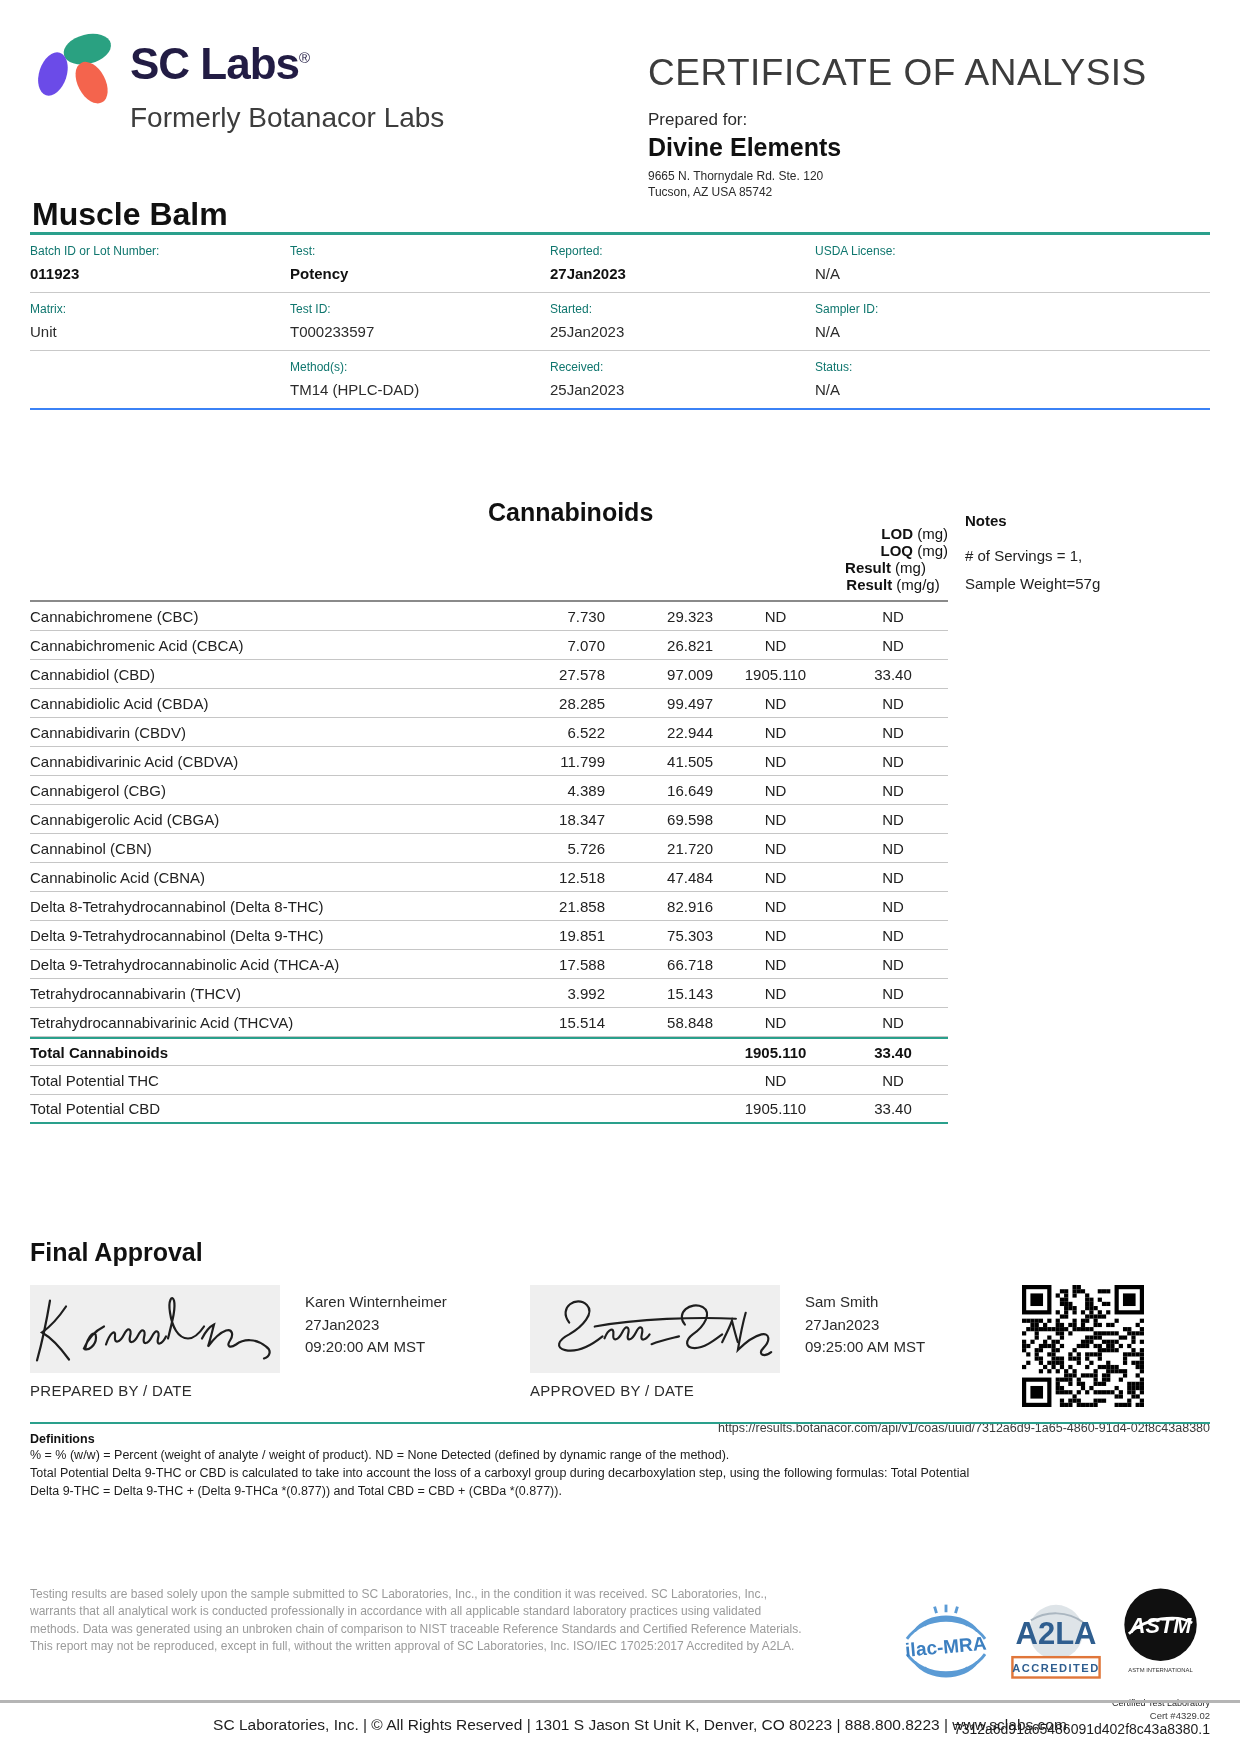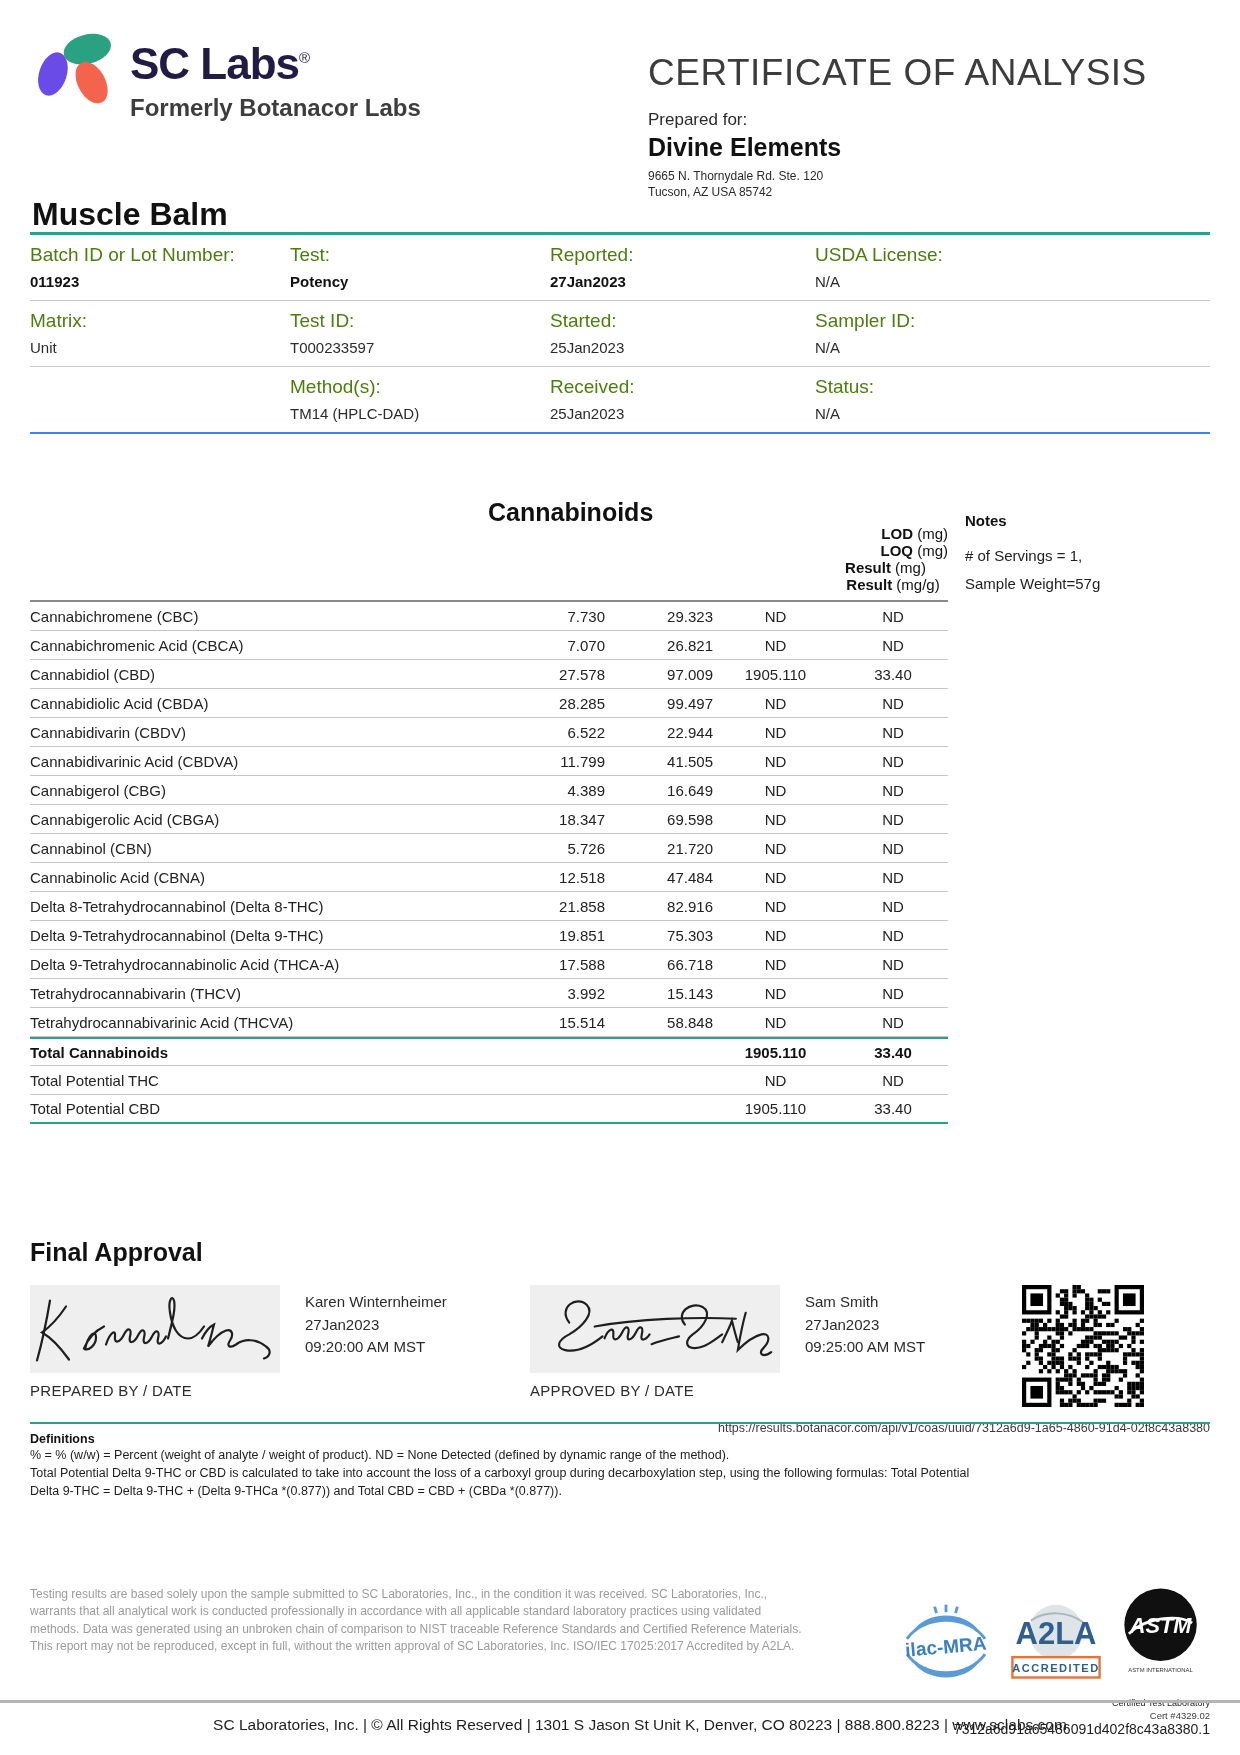--- a/index.html
+++ b/index.html
@@ -5,35 +5,35 @@
   * { margin:0; padding:0; box-sizing:border-box; }
   body { background:#ffffff; font-family:"Liberation Sans","DejaVu Sans",sans-serif; color:#222; }
   .page { position:relative; width:1240px; height:1755px; background:#fff; overflow:hidden; }
 
   
   .logo-block { position:absolute; left:34px; top:26px; display:flex; align-items:flex-start; }
   .logo-mark { width:86px; height:84px; }
   .logo-textwrap { margin-left:10px; padding-top:16px; }
   .brand-line { font-size:44px; font-weight:700; color:#221c44; letter-spacing:-1px; line-height:1; }
   .brand-reg { font-size:15px; font-weight:400; vertical-align:super; color:#221c44; }
-  .tagline { font-size:24px; color:#3d3d3d; margin-top:8px;font-weight:bold; }
+  .tagline { font-size:28px; color:#3d3d3d; margin-top:16px; }
 
   .coa-block { position:absolute; left:648px; top:52px; width:470px; }
   .coa-title { font-size:37px; font-weight:300; color:#3c3c3c; letter-spacing:0.5px; white-space:nowrap; }
   .prepared-label { font-size:17px; color:#2b2b2b; margin-top:16px; }
   .client-name { font-size:25px; font-weight:700; color:#111; margin-top:3px; }
   .client-addr { font-size:12px; color:#2b2b2b; margin-top:6px; line-height:1.35; }
 
   .sample-name { position:absolute; left:32px; top:196px; font-size:32px; font-weight:700; color:#111; }
 
   
   .meta-table { position:absolute; left:30px; top:232px; width:1180px; border-top:3px solid #2aa08c; }
   .meta-row { display:grid; grid-template-columns:260px 260px 265px auto; padding:9px 0 10px 0; border-bottom:1px solid #c9c9c9; }
   .meta-row:last-child { border-bottom:2px solid #3b82f6; }
-  .meta-cell .m-label { font-size:19px; color:#4d7c0f; }
+  .meta-cell .m-label { font-size:12px; color:#0f766e; }
   .meta-cell .m-value { font-size:15px; color:#2b2b2b; margin-top:7px; }
   .meta-cell .m-value.bold { font-weight:700; color:#111; }
 
   
   .cann-section { position:absolute; left:30px; top:500px; width:1180px; }
   .cann-table { width:918px; }
   .cann-header { display:flex; align-items:flex-end; border-bottom:2px solid #8a8a8a; padding-bottom:7px;flex-direction:column; }
   .cann-title { width:460px; font-size:25px; font-weight:700; color:#111; line-height:1; }
   .hcell { font-size:15px; white-space:nowrap; color:#111; }
   .hb { font-weight:700; }

